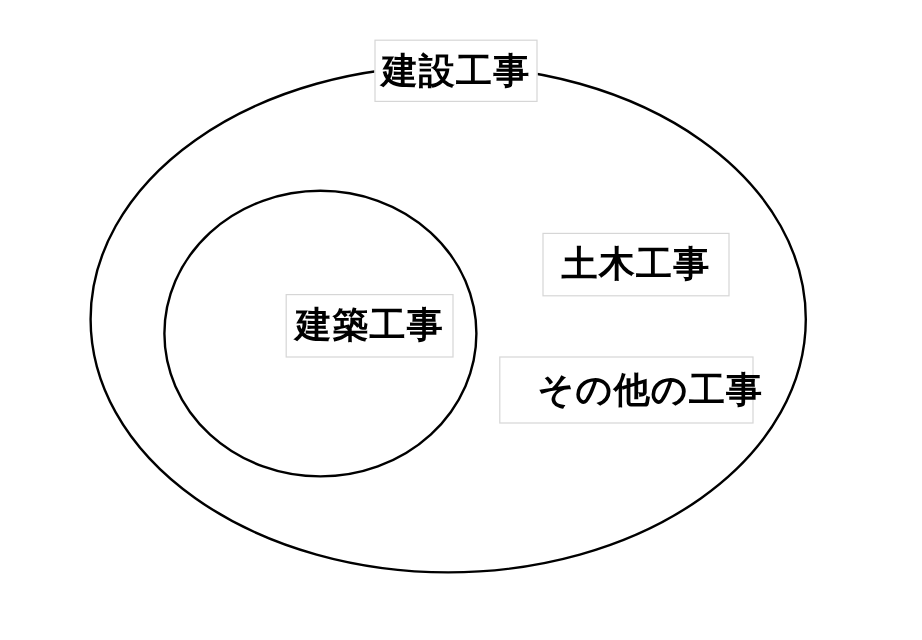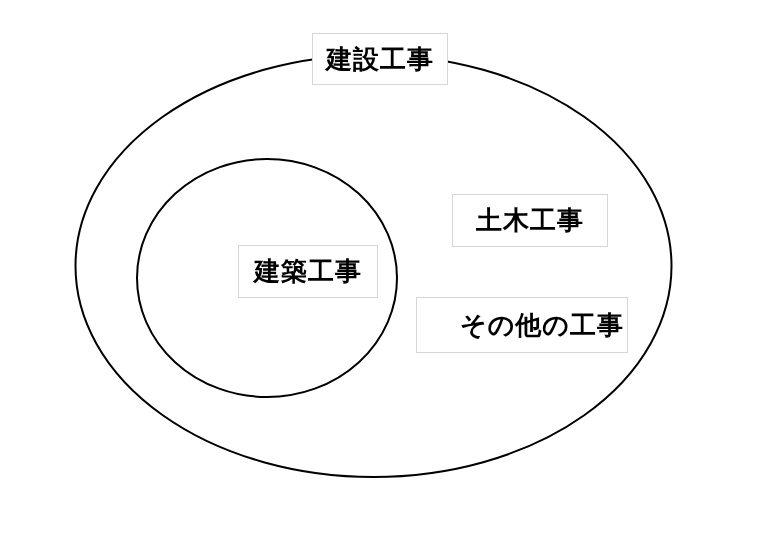--- a/index.html
+++ b/index.html
@@ -22,21 +22,21 @@
   }
   .label-box {
     position: absolute;
     background: #ffffff;
     border: 1px solid #d6d6d6;
     box-sizing: border-box;
     display: flex;
     align-items: center;
     justify-content: center;
     font-weight: bold;
-    font-size: 26px;
+    font-size: 30px;
     color: #000000;
     letter-spacing: 1px;
     white-space: nowrap;
   }
   .title-box    { left: 312px; top: 33px;  width: 136px; height: 52px; }
   .building-box { left: 193px; top: 245px; width: 140px; height: 53px; margin-left: 45px; }
   .civil-box    { left: 452px; top: 194px; width: 156px; height: 53px; text-align: center; }
   .other-box    { left: 416px; top: 297px; width: 212px; height: 56px; padding-left: 40px; }
 </style>
 </head>

